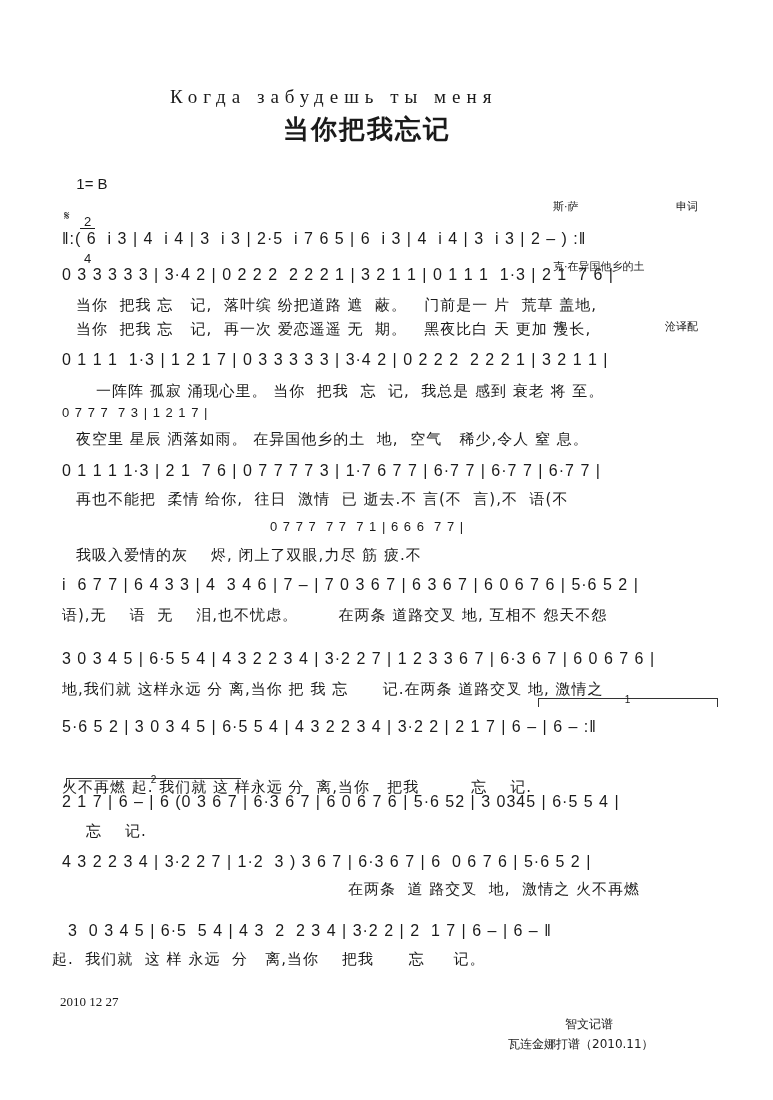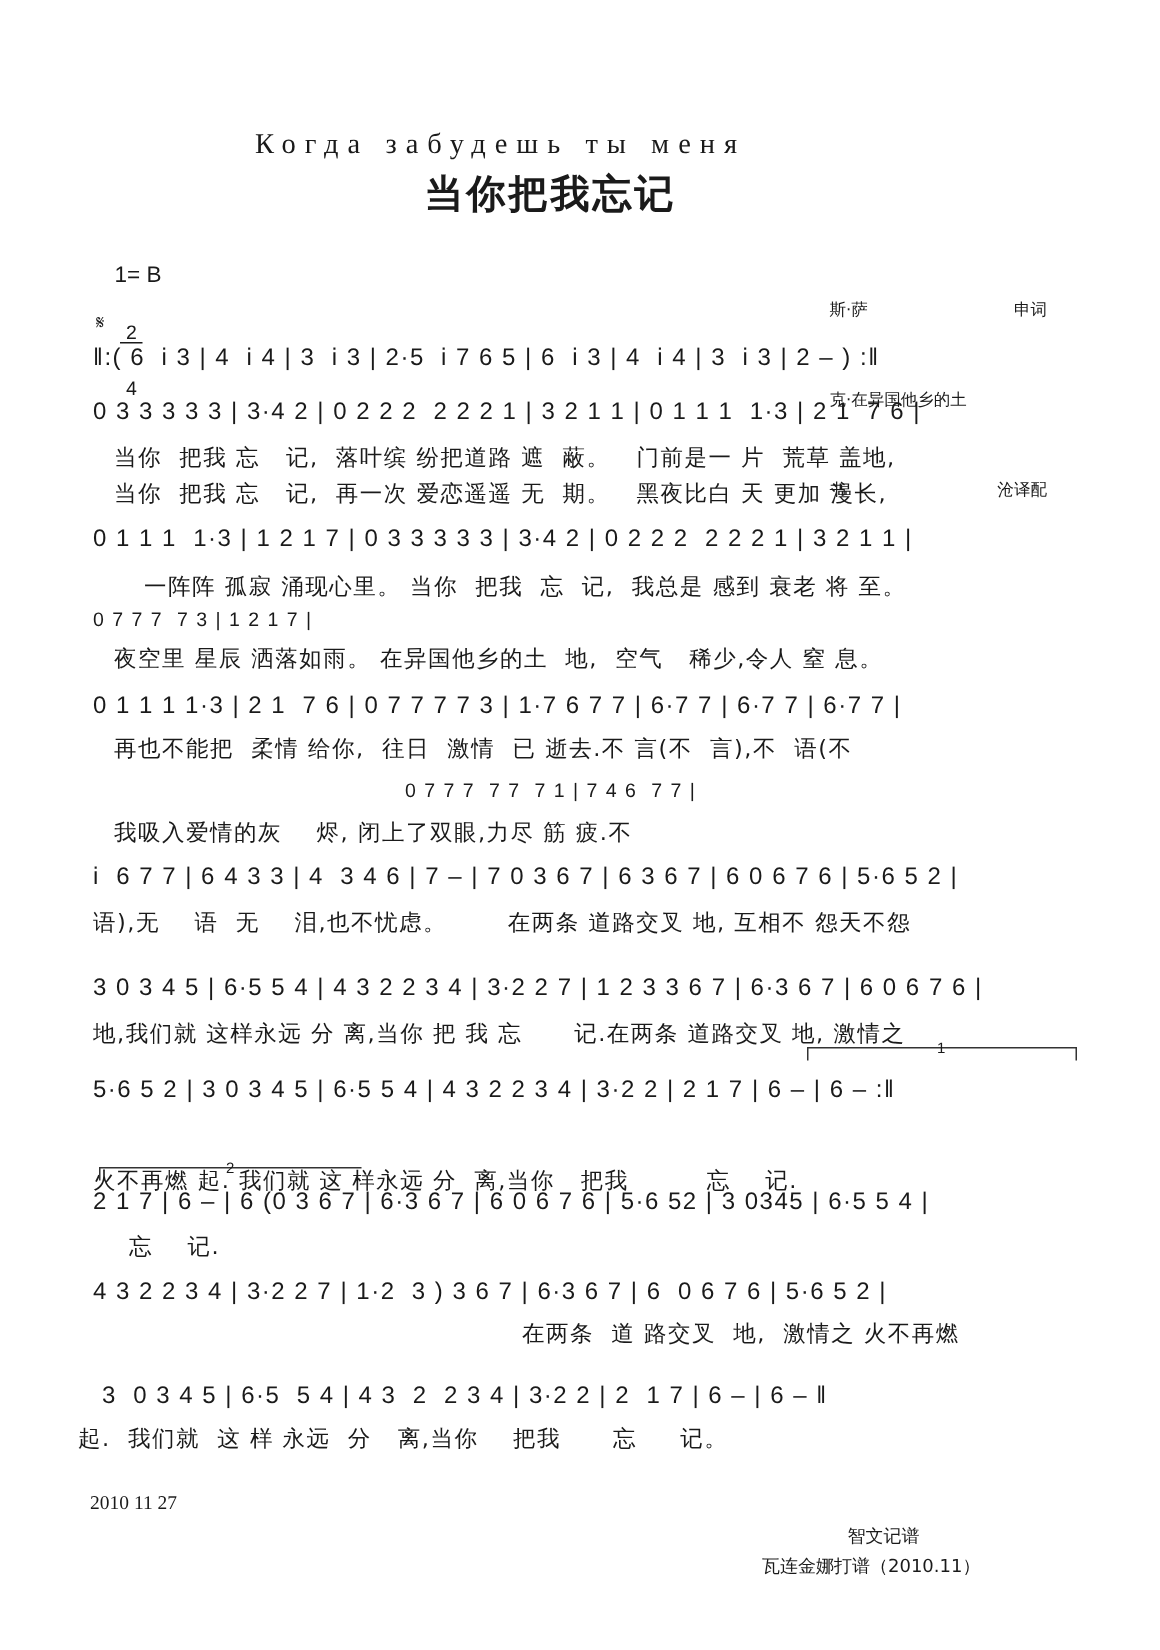--- a/index.html
+++ b/index.html
@@ -45,32 +45,32 @@
 <div class="abs notes" style="left:62px;top:230px;">‖:( 6  i 3 | 4  i 4 | 3  i 3 | 2·5  i 7 6 5 | 6  i 3 | 4  i 4 | 3  i 3 | 2 – ) :‖</div>
 <div class="abs notes" style="left:62px;top:266px;">0 3 3 3 3 3 | 3·4 2 | 0 2 2 2  2 2 2 1 | 3 2 1 1 | 0 1 1 1  1·3 | 2 1  7 6 |</div>
 <div class="abs lyric" style="left:76px;top:296px;">当你  把我 忘   记,  落叶缤 纷把道路 遮  蔽。   门前是一 片  荒草 盖地,</div>
 <div class="abs lyric" style="left:76px;top:320px;">当你  把我 忘   记,  再一次 爱恋遥遥 无  期。   黑夜比白 天 更加 漫长,</div>
 <div class="abs notes" style="left:62px;top:351px;">0 1 1 1  1·3 | 1 2 1 7 | 0 3 3 3 3 3 | 3·4 2 | 0 2 2 2  2 2 2 1 | 3 2 1 1 |</div>
 <div class="abs lyric" style="left:76px;top:382px;margin-left:20px;">一阵阵 孤寂 涌现心里。 当你  把我  忘  记,  我总是 感到 衰老 将 至。</div>
 <div class="abs notes-small" style="left:62px;top:405px;">0 7 7 7  7 3 | 1 2 1 7 |</div>
 <div class="abs lyric" style="left:76px;top:430px;">夜空里 星辰 洒落如雨。 在异国他乡的土  地,  空气   稀少,令人 窒 息。</div>
 <div class="abs notes" style="left:62px;top:462px;">0 1 1 1 1·3 | 2 1  7 6 | 0 7 7 7 7 3 | 1·7 6 7 7 | 6·7 7 | 6·7 7 | 6·7 7 |</div>
 <div class="abs lyric" style="left:76px;top:490px;">再也不能把  柔情 给你,  往日  激情  已 逝去.不 言(不  言),不  语(不</div>
-<div class="abs notes-small" style="left:270px;top:519px;">0 7 7 7  7 7  7 1 | 7 4 6  7 7 |</div>
+<div class="abs notes-small" style="left:270px;top:519px;">0 7 7 7  7 7  7 1 | 6 6 6  7 7 |</div>
 <div class="abs lyric" style="left:76px;top:546px;">我吸入爱情的灰    烬, 闭上了双眼,力尽 筋 疲.不</div>
 <div class="abs notes" style="left:62px;top:576px;">i  6 7 7 | 6 4 3 3 | 4  3 4 6 | 7 – | 7 0 3 6 7 | 6 3 6 7 | 6 0 6 7 6 | 5·6 5 2 |</div>
 <div class="abs lyric" style="left:62px;top:606px;">语),无    语  无    泪,也不忧虑。       在两条 道路交叉 地, 互相不 怨天不怨</div>
 <div class="abs notes" style="left:62px;top:650px;">3 0 3 4 5 | 6·5 5 4 | 4 3 2 2 3 4 | 3·2 2 7 | 1 2 3 3 6 7 | 6·3 6 7 | 6 0 6 7 6 |</div>
 <div class="abs lyric" style="left:62px;top:680px;">地,我们就 这样永远 分 离,当你 把 我 忘      记.在两条 道路交叉 地, 激情之</div>
 <div class="abs notes-small" style="left:538px;top:698px;width:178px;border-top:1px solid #333;border-left:1px solid #333;border-right:1px solid #333;height:8px;text-align:center;font-size:10px;line-height:2px;">1</div>
 <div class="abs notes" style="left:62px;top:718px;">5·6 5 2 | 3 0 3 4 5 | 6·5 5 4 | 4 3 2 2 3 4 | 3·2 2 | 2 1 7 | 6 – | 6 – :‖</div>
 <div class="abs lyric" style="left:62px;top:750px;margin-top:28px;">火不再燃 起. 我们就 这 样永远 分  离,当你   把我         忘    记.</div>
 <div class="abs notes-small" style="left:66px;top:778px;width:174px;border-top:1px solid #333;border-left:1px solid #333;height:8px;text-align:center;font-size:10px;line-height:2px;">2</div>
 <div class="abs notes" style="left:62px;top:793px;">2 1 7 | 6 – | 6 (0 3 6 7 | 6·3 6 7 | 6 0 6 7 6 | 5·6 52 | 3 0345 | 6·5 5 4 |</div>
 <div class="abs lyric" style="left:86px;top:822px;">忘    记.</div>
 <div class="abs notes" style="left:62px;top:853px;">4 3 2 2 3 4 | 3·2 2 7 | 1·2  3 ) 3 6 7 | 6·3 6 7 | 6  0 6 7 6 | 5·6 5 2 |</div>
 <div class="abs lyric" style="left:348px;top:880px;">在两条  道 路交叉  地,  激情之 火不再燃</div>
 <div class="abs notes" style="left:68px;top:922px;">3  0 3 4 5 | 6·5  5 4 | 4 3  2  2 3 4 | 3·2 2 | 2  1 7 | 6 – | 6 – ‖</div>
 <div class="abs lyric" style="left:52px;top:950px;">起.  我们就  这 样 永远  分   离,当你    把我      忘     记。</div>
 
-<div class="abs footer-date">2010 11 27</div>
+<div class="abs footer-date">2010 12 27</div>
 <div class="abs footer-credit" style="left:565px;top:1016px;">智文记谱</div>
 <div class="abs footer-credit" style="left:508px;top:1036px;">瓦连金娜打谱（2010.11）</div>
 
 </body></html>

